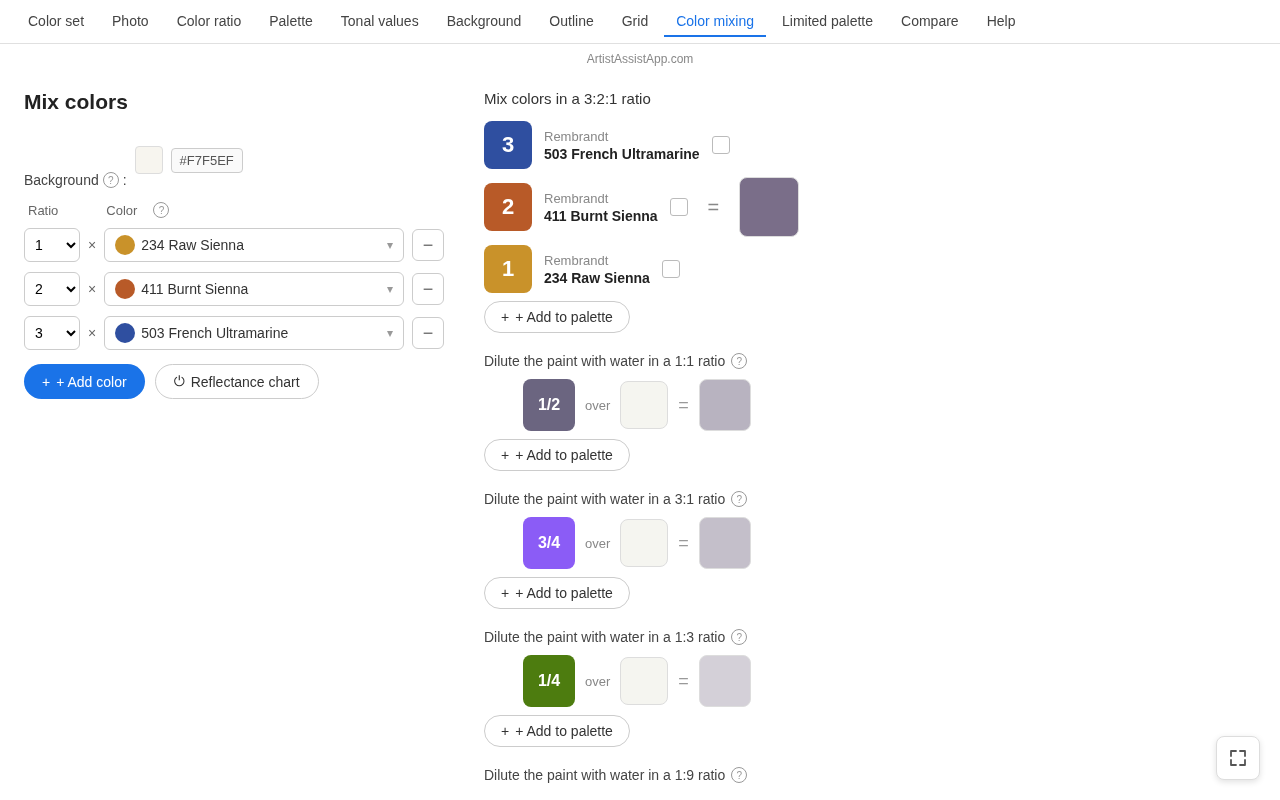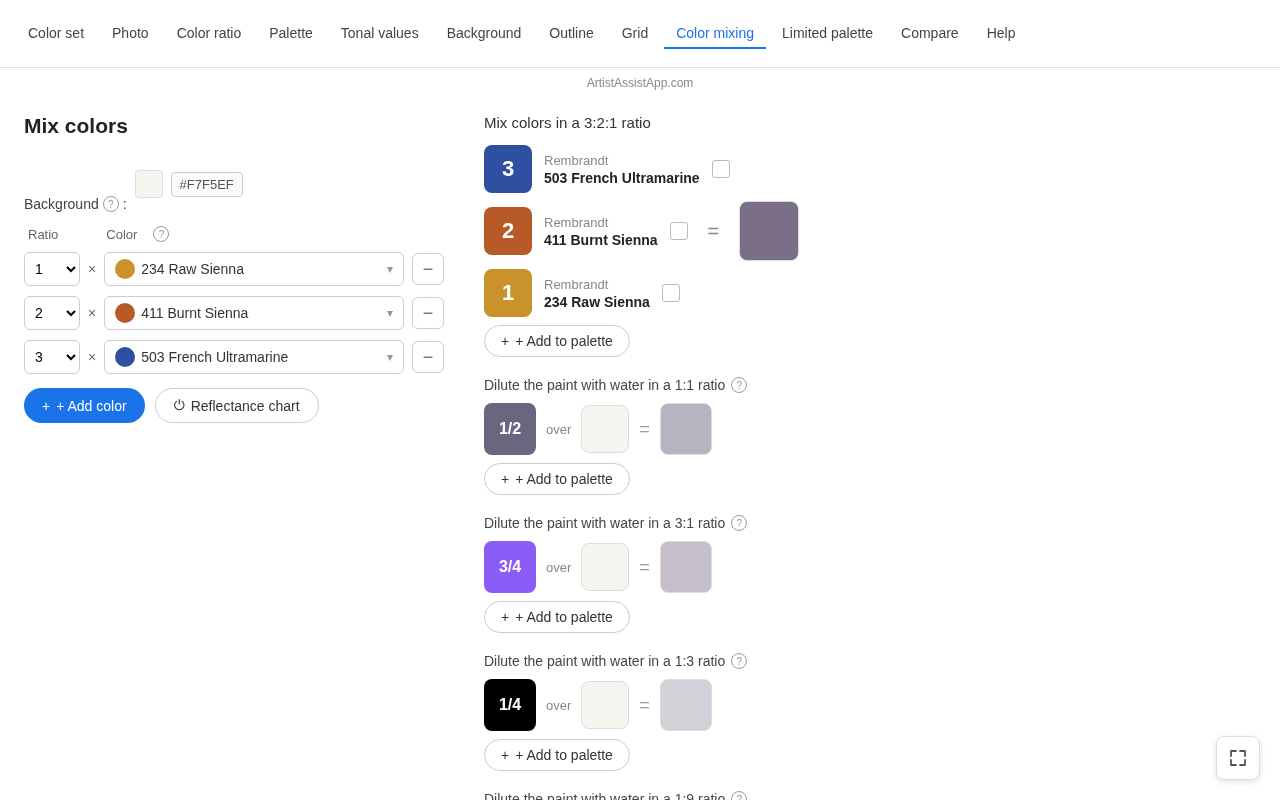--- a/index.html
+++ b/index.html
@@ -1,19 +1,19 @@
 <!DOCTYPE html>
 <html><head>
   <meta charset="utf-8">
   <style>
     * { box-sizing: border-box; margin: 0; padding: 0; }
     body { font-family: -apple-system, BlinkMacSystemFont, 'Segoe UI', sans-serif; font-size: 14px; color: #222; background: #fff; }
 
     
-    .nav { display: flex; align-items: center; border-bottom: 1px solid #e0e0e0; padding: 0 16px; height: 68px; gap: 4px; }
+    .nav { display: flex; align-items: center; border-bottom: 1px solid #e0e0e0; padding: 0 16px; height: 44px; gap: 4px; }
     .nav-item { padding: 6px 12px; cursor: pointer; color: #444; font-size: 14px; white-space: nowrap; border-bottom: 2px solid transparent; margin-bottom: -1px; }
     .nav-item.active { color: #1a73e8; border-bottom: 2px solid #1a73e8; font-weight: 500; }
 
     
     .subtitle { text-align: center; color: #888; font-size: 12px; padding: 8px 0 4px; }
 
     
     .main { display: flex; padding: 20px 24px; gap: 40px; }
 
     
@@ -55,21 +55,21 @@
     .equals-sign { font-size: 20px; color: #888; margin: 0 8px; }
     .result-swatch { width: 60px; height: 60px; border-radius: 8px; border: 1px solid #ddd; }
 
     .cards-group { margin-bottom: 4px; }
     .add-palette-btn { display: flex; align-items: center; gap: 6px; border: 1px solid #ccc; background: #fff; border-radius: 20px; padding: 7px 16px; font-size: 14px; cursor: pointer; color: #333; margin: 8px 0 20px; }
 
     
     .dilute-section { margin-bottom: 20px; }
     .dilute-title { font-size: 14px; color: #444; margin-bottom: 10px; display: flex; gap: 6px; }
     .dilute-row { display: flex; align-items: center; gap: 10px; }
-    .frac-badge { width: 52px; height: 52px; border-radius: 8px; background: #6b6580; display: flex; align-items: center; justify-content: center; font-size: 16px; font-weight: 700; color: #fff; flex-shrink: 0; }
+    .frac-badge { width: 52px; height: 52px; border-radius: 8px; background: #6b6580; display: flex; align-items: center; justify-content: center; font-size: 16px; font-weight: 700; color: #fff; flex-shrink: 0; margin-left: 39px; }
     .over-label { font-size: 13px; color: #888; }
     .white-swatch { width: 48px; height: 48px; border-radius: 8px; border: 1px solid #ddd; background: #f5f5f0; }
     .eq-sign { font-size: 18px; color: #999; }
     .dilute-result { width: 52px; height: 52px; border-radius: 8px; border: 1px solid #ddd; }
 
     .expand-btn { position: fixed; bottom: 20px; right: 20px; width: 44px; height: 44px; border-radius: 8px; border: 1px solid #ddd; background: #fff; cursor: pointer; display: flex; align-items: center; justify-content: center; box-shadow: 0 2px 6px rgba(0,0,0,0.12); }
   </style>
 </head>
 <body>
 
@@ -236,21 +236,21 @@
       <span>+</span>
       <span>+ Add to palette</span>
     </button>
   </div>
         <div class="dilute-section">
     <div class="dilute-title">
       <span>Dilute the paint with water in a 1:3 ratio</span>
       <span class="help-icon">?</span>
     </div>
     <div class="dilute-row">
-      <div class="frac-badge" style="background:#000000;">1/4</div>
+      <div class="frac-badge" style="background:#4d7c0f;">1/4</div>
       <span class="over-label">over</span>
       <div class="white-swatch"></div>
       <span class="eq-sign">=</span>
       <div class="dilute-result" style="background:#d4d0d8;"></div>
     </div>
     <button class="add-palette-btn">
       <span>+</span>
       <span>+ Add to palette</span>
     </button>
   </div>

